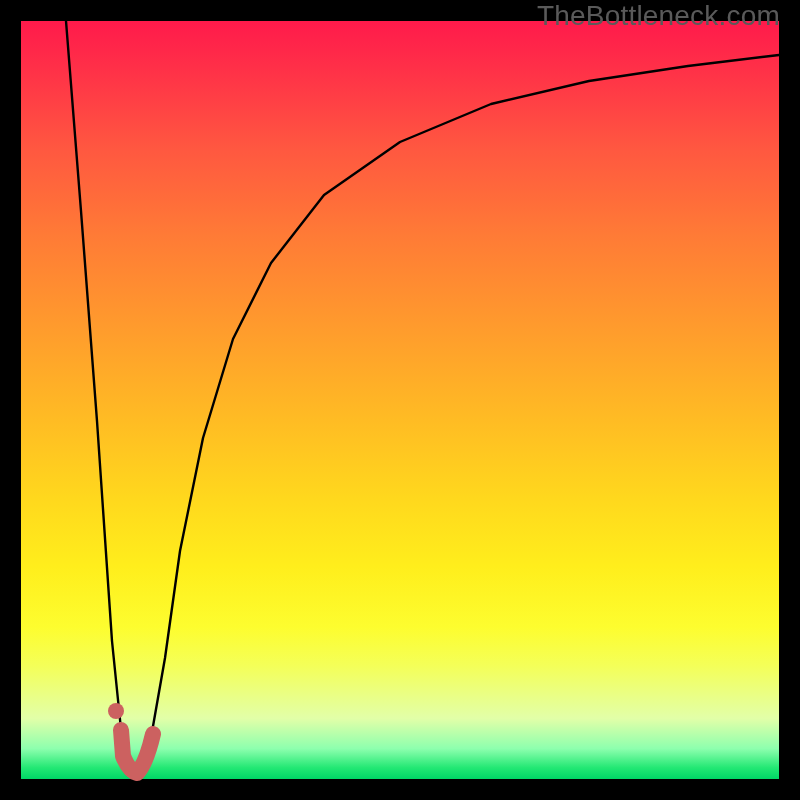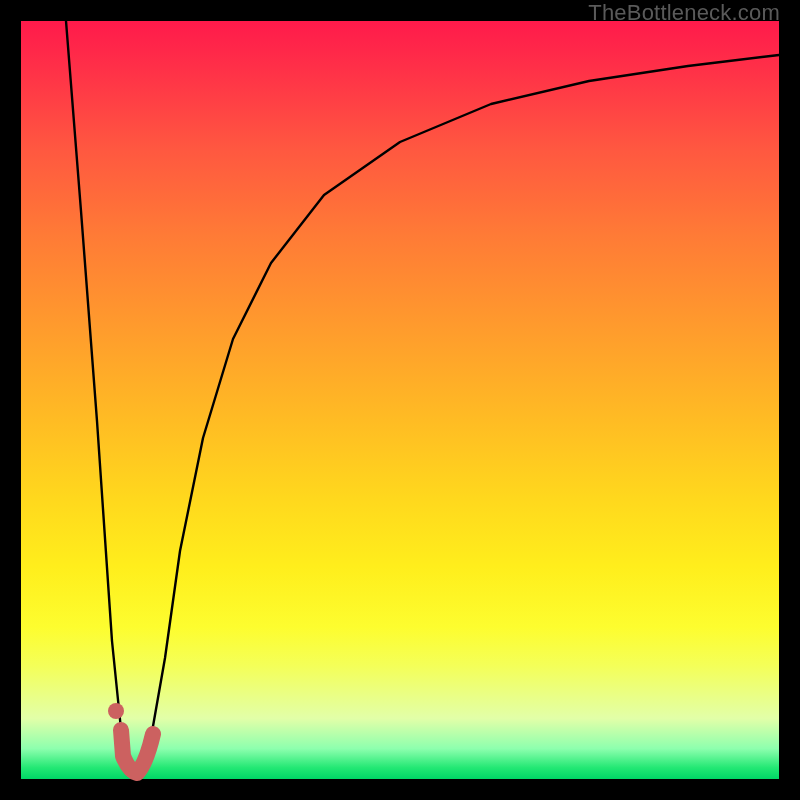--- a/index.html
+++ b/index.html
@@ -40,21 +40,21 @@
       #8dffae 96%,
       #23e874 98.5%,
       #00d666 100%
     );
   }
   .watermark {
     position: absolute;
     top: 0px;
     right: 20px;
     color: #5a5a5a;
-    font-size: 22px;
+    font-size: 28px;
     font-weight: 500;
     letter-spacing: 0.2px;
     user-select: none;
   }
   svg.curve {
     position: absolute;
     left: 0;
     top: 0;
     width: 758px;
     height: 758px;

